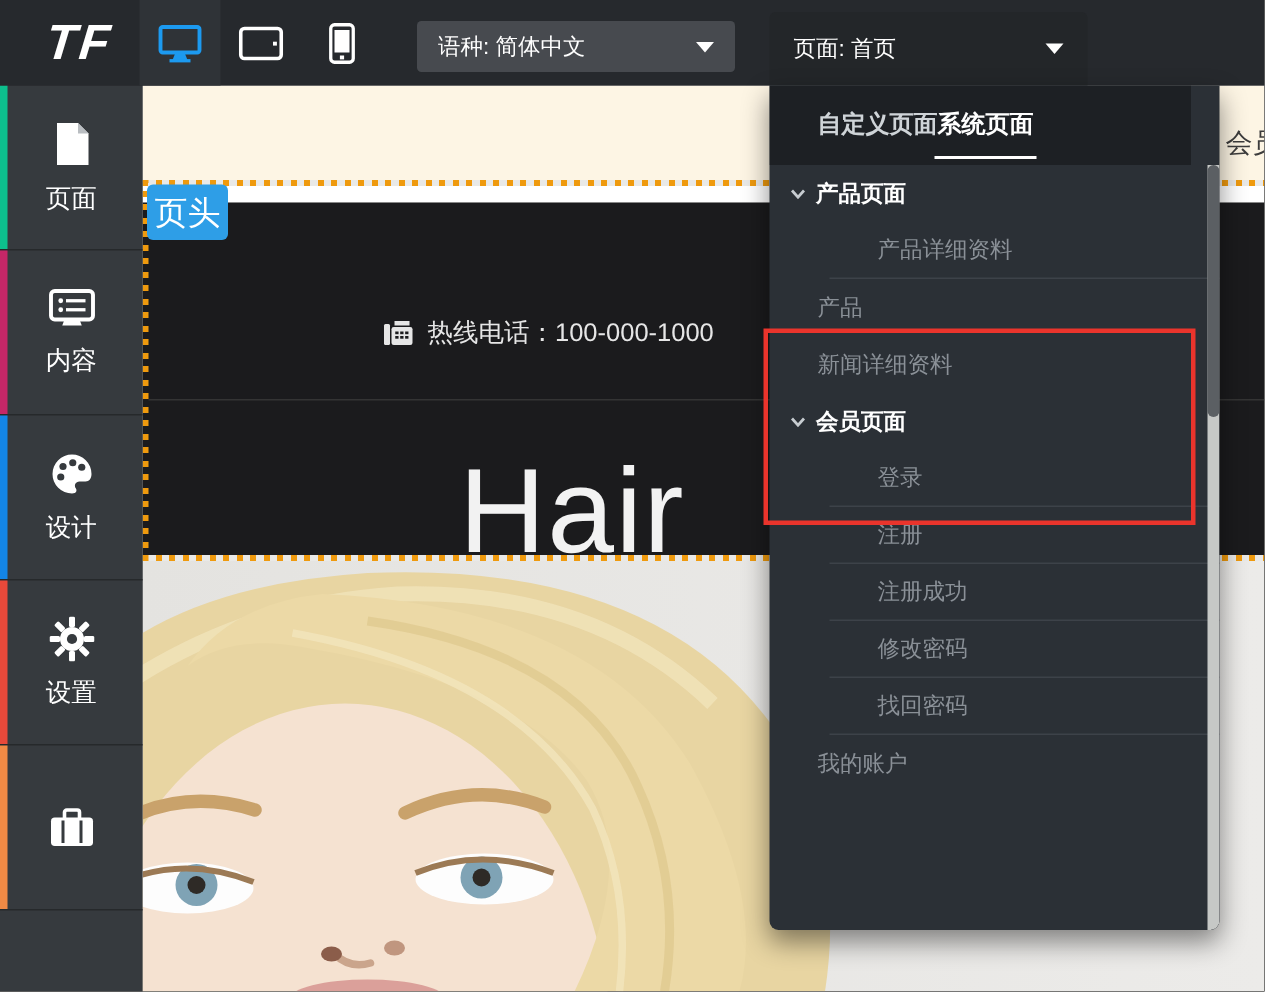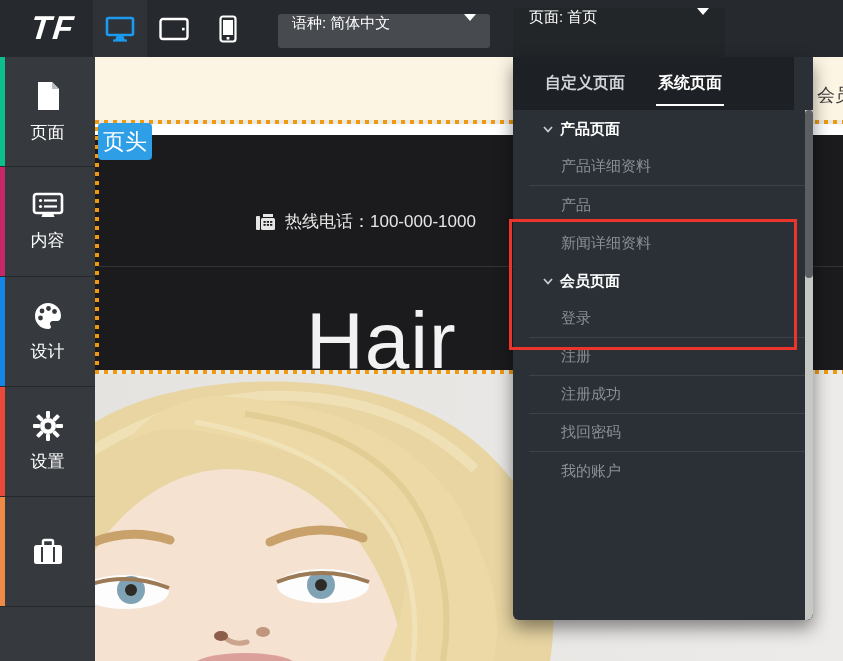--- a/index.html
+++ b/index.html
@@ -31,21 +31,21 @@
   
   .topbar{position:absolute;left:0;top:0;width:843px;height:57px;background:var(--topbar);z-index:8;}
   .logo{position:absolute;left:16px;top:8px;width:74px;height:40px;color:#fff;
         font-weight:bold;font-style:italic;font-size:33px;letter-spacing:2px;
         transform:skewX(-6deg);display:flex;align-items:center;justify-content:center;}
   .tile{position:absolute;top:0;width:54px;height:57px;display:flex;align-items:center;justify-content:center;cursor:pointer;}
   .tile.active{background:var(--tile-active);}
   .tile-desktop{left:93px;}
   .tile-tablet{left:147px;}
   .tile-mobile{left:201px;}
-  .select{position:absolute;display:flex;color:#fff;font-size:15px;cursor:pointer;}
+  .select{position:absolute;display:flex;align-items:center;color:#fff;font-size:15px;cursor:pointer;}
   .select-lang{left:278px;top:14px;width:212px;height:34px;background:var(--lang-bg);border-radius:3px;padding:0 14px;}
   .select-page{left:513px;top:8px;width:212px;height:49px;background:var(--pagesel-bg);border-radius:4px 4px 0 0;padding:0 16px;}
   .caret{margin-left:auto;width:0;height:0;border-left:6px solid transparent;border-right:6px solid transparent;border-top:7px solid #fff;}
 
   
   .sidebar{position:absolute;left:0;top:57px;width:95px;height:604px;background:var(--sidebar);z-index:7;}
   .side-item{position:relative;height:110px;border-bottom:1px solid var(--sidebar-div);
              display:flex;flex-direction:column;align-items:center;justify-content:center;gap:9px;cursor:pointer;}
   .side-item .accent{position:absolute;left:0;top:0;width:5px;height:100%;}
   .side-item .lbl{color:#fff;font-size:17px;}
@@ -68,27 +68,27 @@
   .page-tag{position:absolute;left:3px;top:66px;width:54px;height:37px;background:var(--tagblue);
             border-radius:4px;color:#fff;font-size:22px;display:flex;align-items:center;justify-content:center;cursor:pointer;}
   .photo{position:absolute;left:0;top:317px;width:748px;height:287px;}
 
   
   .panel{position:absolute;left:513px;top:57px;width:300px;height:563px;z-index:9;
          border-radius:0 0 6px 6px;box-shadow:0 8px 18px rgba(0,0,0,.45);overflow:hidden;background:var(--panel);}
   .tabrow{position:absolute;left:0;top:0;width:281px;height:53px;background:var(--tabrow);display:flex;align-items:center;}
   .tab{color:#cfd4d8;font-size:16px;font-weight:bold;cursor:pointer;position:relative;height:100%;display:flex;align-items:center;}
   .tab-custom{margin-left:32px;}
-  .tab-system{margin-left:33px;color:#fff;}
+  .tab-system{color:#fff;}
   .tab-system::after{content:"";position:absolute;left:-2px;right:-2px;bottom:4px;height:2px;background:#fff;}
-  .list{position:absolute;left:0;top:53px;width:300px;height:456px;padding-left:16px;}
+  .list{position:absolute;left:0;top:53px;width:300px;height:456px;}
   .row{height:38px;display:flex;align-items:center;cursor:pointer;}
   .row.group{padding-left:14px;color:#fff;font-weight:bold;font-size:15px;gap:7px;}
   .row.item{padding-left:32px;color:var(--item-text);font-size:15px;}
-  .row.item.sep{border-bottom:1px solid var(--divider);}
+  .row.item.sep{border-bottom:1px solid var(--divider);margin-left:40px;}
   .row.active{background:var(--active-row);color:#fff;}
   .row-icons{margin-left:auto;display:flex;align-items:center;gap:11px;padding-right:16px;}
   .row-icons svg{cursor:pointer;}
   .track{position:absolute;right:0;top:53px;width:8px;height:510px;background:var(--track);border-radius:0 0 6px 0;}
   .thumb{position:absolute;right:0;top:53px;width:8px;height:168px;background:var(--thumb);border-radius:4px;cursor:grab;}
 
   
   .red-box{position:absolute;left:509px;top:219px;width:288px;height:131px;
            border:3px solid var(--redbox);z-index:10;pointer-events:none;}
 </style>
@@ -300,20 +300,23 @@
       <div class="row item sep">
           <span>登录</span>
         </div>
       <div class="row item sep">
           <span>注册</span>
         </div>
       <div class="row item sep">
           <span>注册成功</span>
         </div>
       <div class="row item sep">
+          <span>修改密码</span>
+        </div>
+      <div class="row item sep">
           <span>找回密码</span>
         </div>
       <div class="row item">
           <span>我的账户</span>
         </div>
 
     </div>
     <div class="track"></div>
     <div class="thumb"></div>
   </div>

